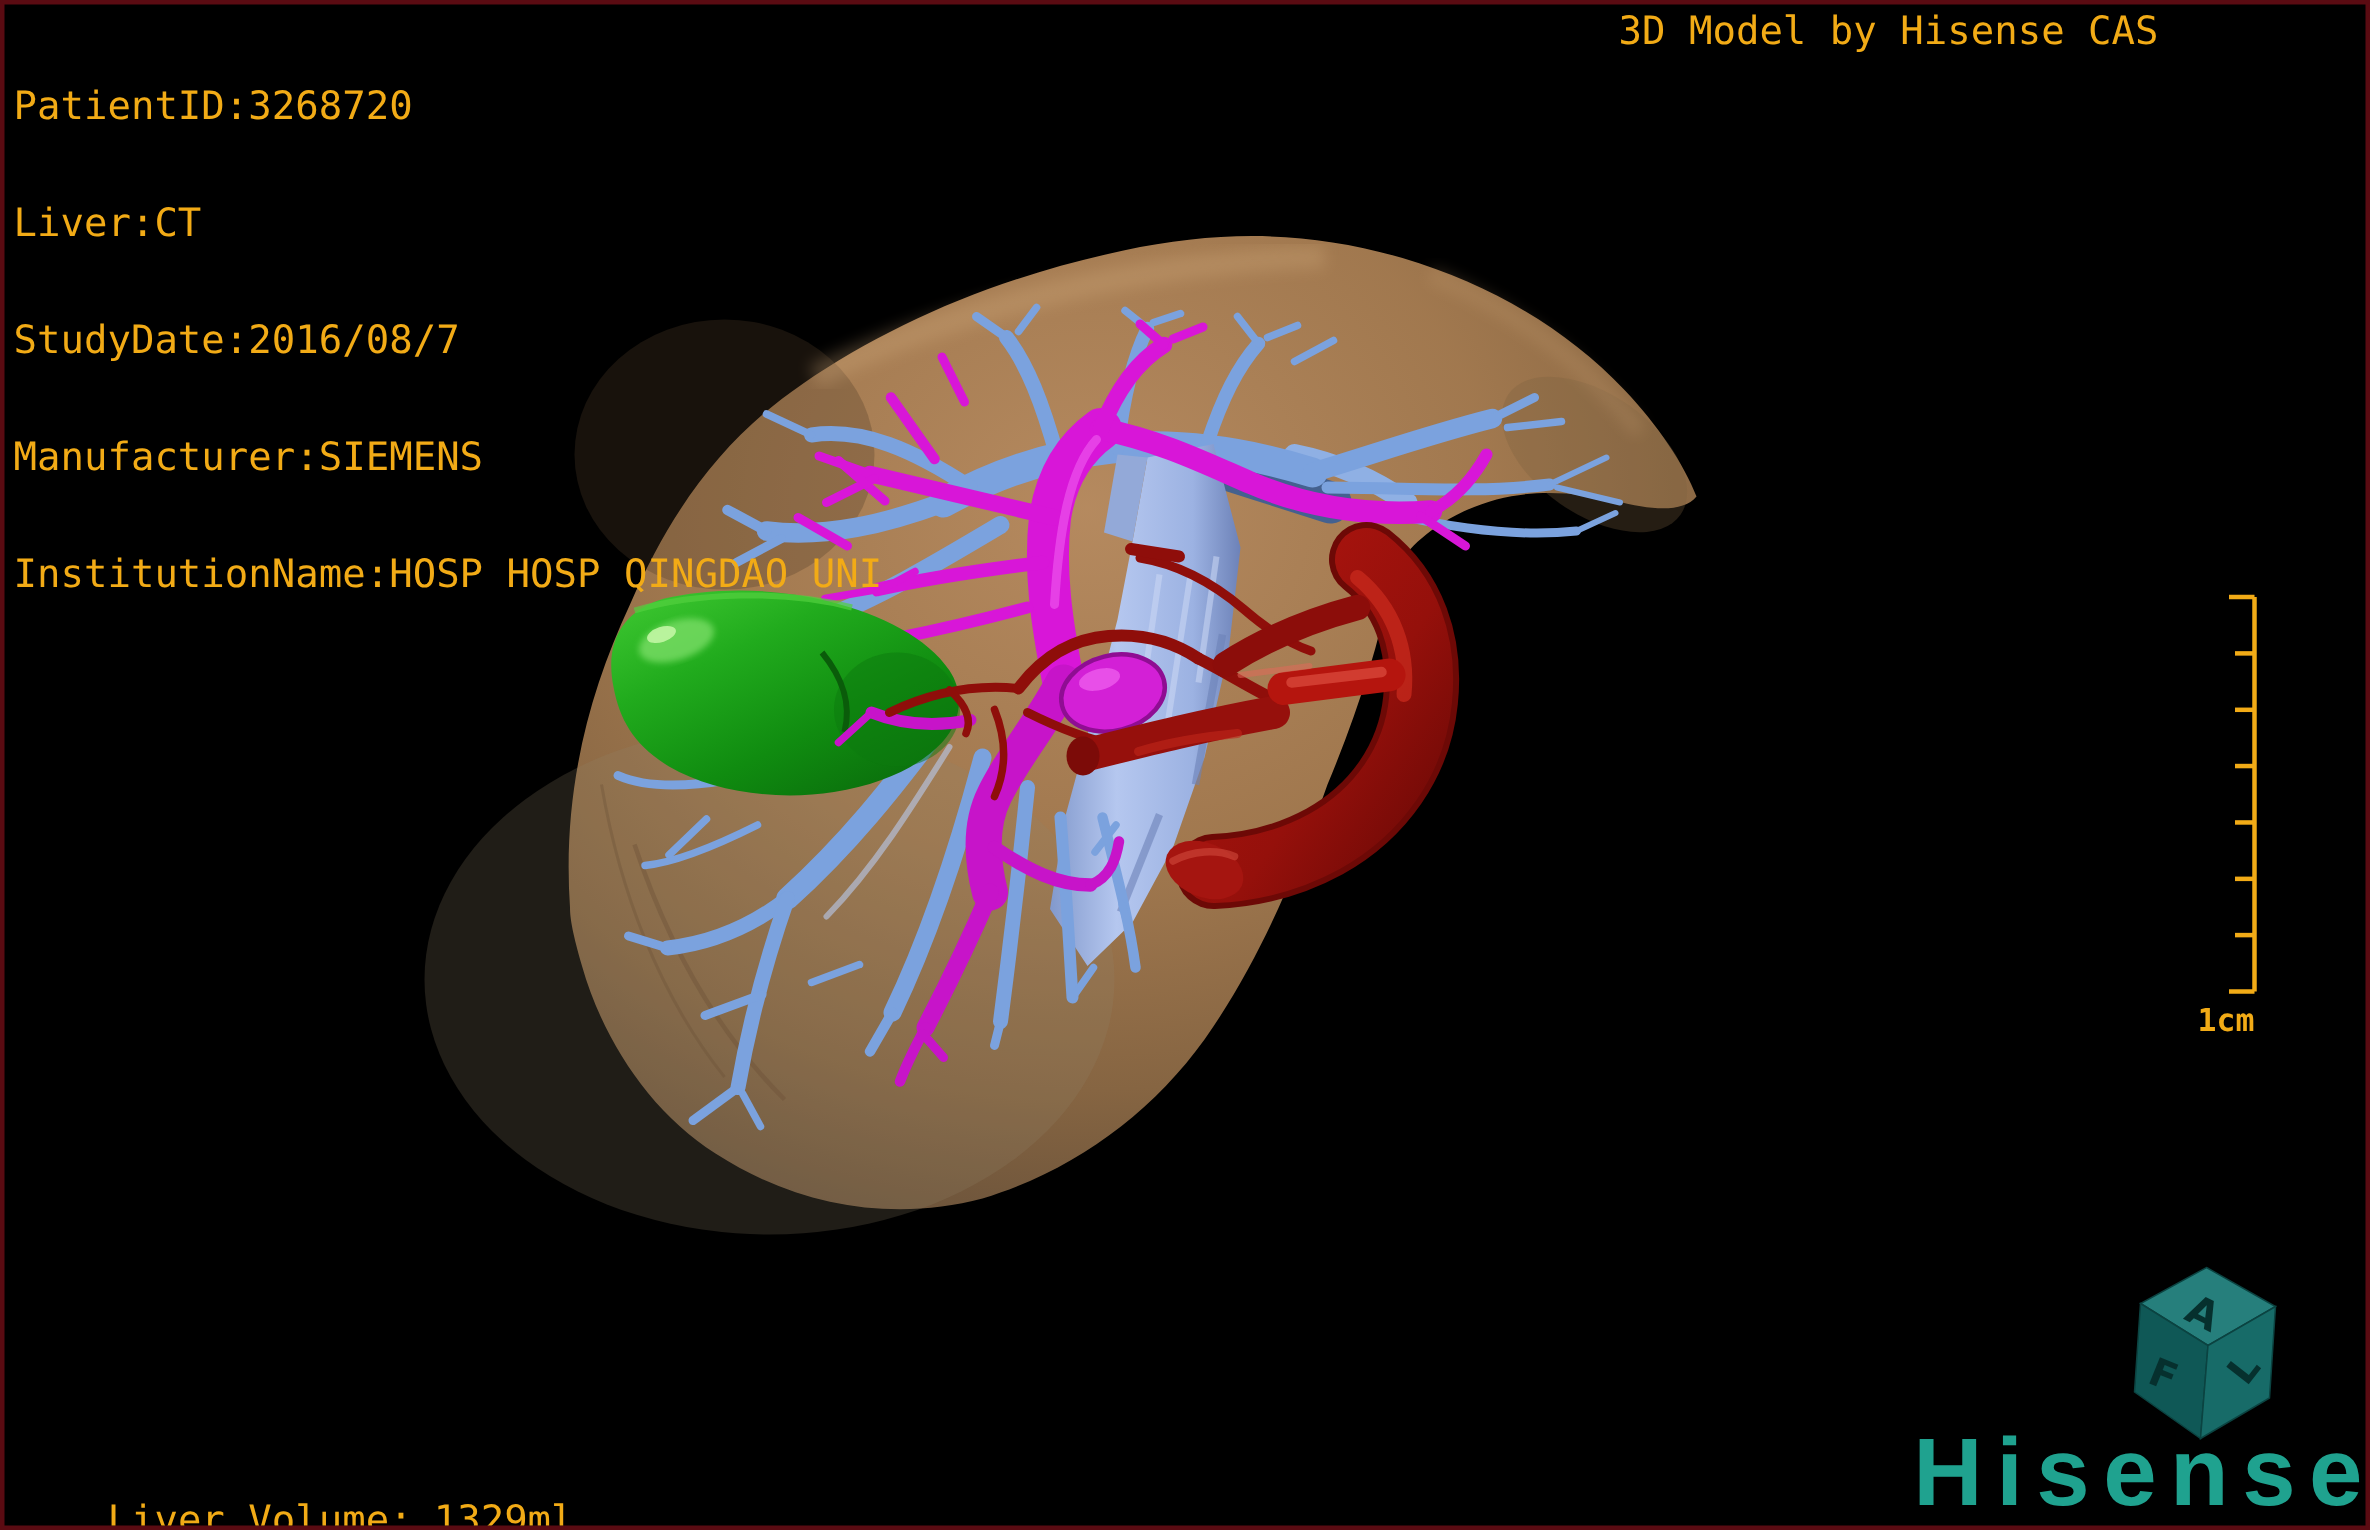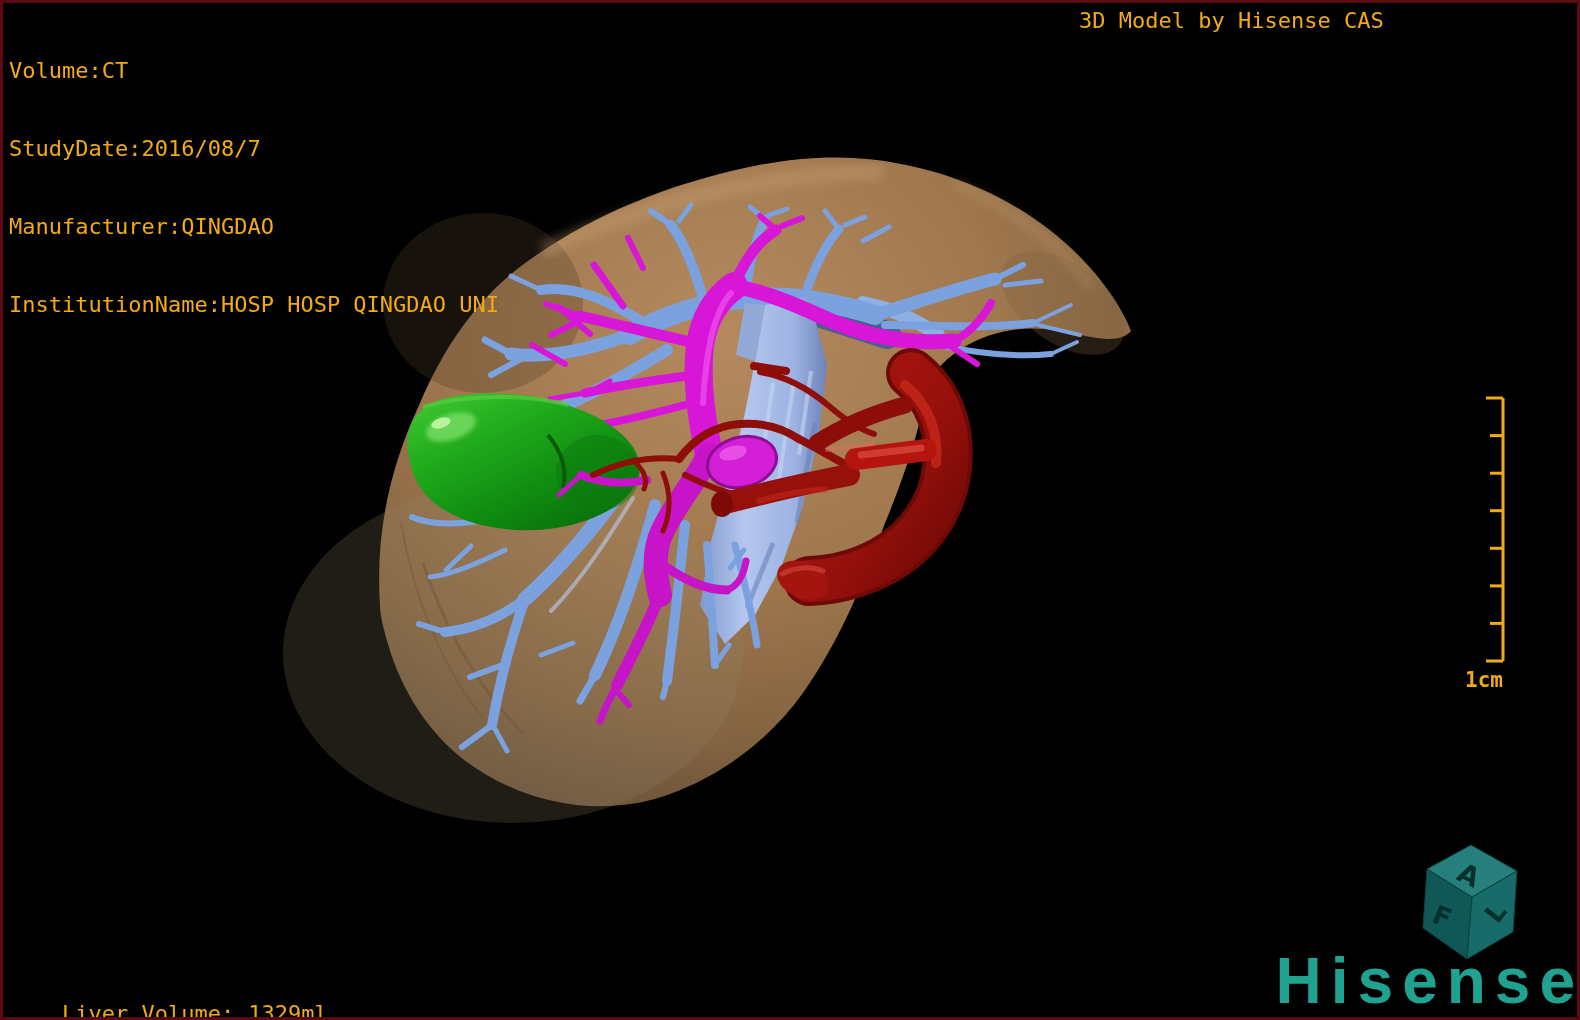--- a/index.html
+++ b/index.html
@@ -1,21 +1,21 @@
 <!DOCTYPE html>
 <html><head>
 <meta charset="utf-8">
 <style>
   html,body{margin:0;padding:0;background:#000;}
   .screen{
     position:relative;width:1580px;height:1020px;background:#000;
     border:3px solid #5a0b12;box-sizing:border-box;overflow:hidden;
     font-family:"DejaVu Sans Mono",monospace;
   }
-  .ovl{position:absolute;color:#F2AB16;font-size:22px;line-height:26px;white-space:pre;}
+  .ovl{position:absolute;color:#F2AB16;font-size:26px;line-height:26px;white-space:pre;}
   .patient-block{top:3px;left:6px;}
   .title-3d{top:5px;left:1076px;}
   .volume-line{top:972px;left:6px;}
   .volume-line .val{margin-left:14px;}
   .brand{
     position:absolute;right:2px;bottom:4px;color:#1FA28F;
     font-family:"Liberation Sans",sans-serif;font-weight:bold;
     font-size:64px;letter-spacing:9px;margin-right:-9px;line-height:1;
   }
   svg.viewport{position:absolute;top:0;left:0;}
@@ -245,23 +245,24 @@
       <polygon points="1468,842 1514,868 1469,894 1424,866" fill="#267f7c" stroke="#0b4341" stroke-width="1"></polygon>
       <polygon points="1424,866 1469,894 1464,956 1420,925" fill="#0f5856" stroke="#0b4341" stroke-width="1"></polygon>
       <polygon points="1514,868 1510,929 1464,956 1469,894" fill="#176b68" stroke="#0b4341" stroke-width="1"></polygon>
       <text class="cubeletter" font-size="27" x="1455" y="880" transform="rotate(26 1462 872)">A</text>
       <text class="cubeletter" font-size="26" x="1430" y="922" transform="rotate(22 1438 914)">F</text>
       <text class="cubeletter" font-size="26" x="1486" y="920" transform="rotate(-52 1492 912)">L</text>
     </g>
   </svg>
 
   <div class="ovl patient-block">
-    <div>Volume:CT</div>
+    <div>PatientID:3268720</div>
+    <div>Liver:CT</div>
     <div>StudyDate:2016/08/7</div>
-    <div>Manufacturer:QINGDAO</div>
+    <div>Manufacturer:SIEMENS</div>
     <div>InstitutionName:HOSP HOSP QINGDAO UNI</div>
   </div>
 
   <div class="ovl title-3d">3D Model by Hisense CAS</div>
 
   <div class="ovl volume-line">
     <span>Liver Volume:</span><span class="val">1329ml</span>
   </div>
 
   <div class="brand">Hisense</div>

